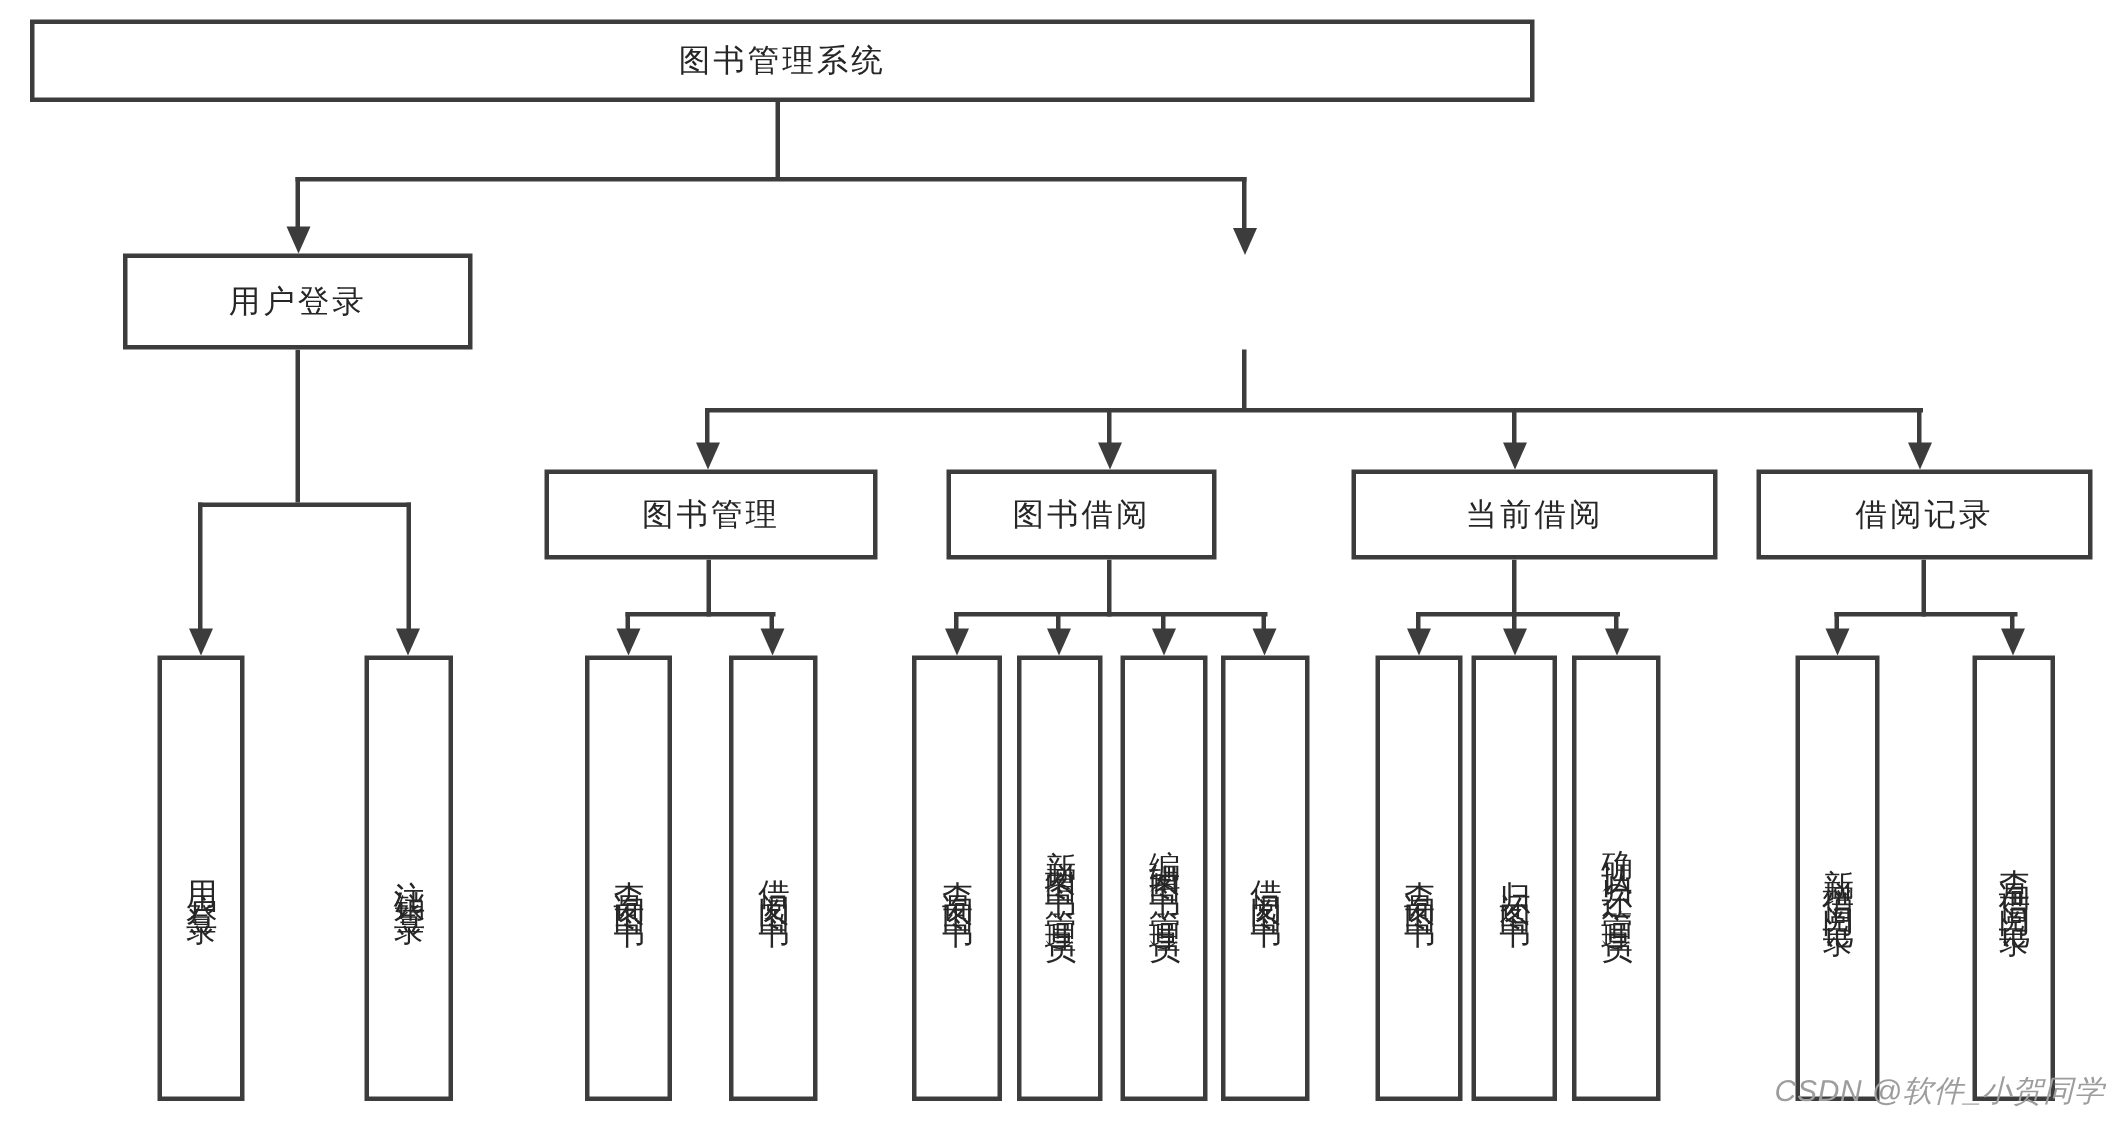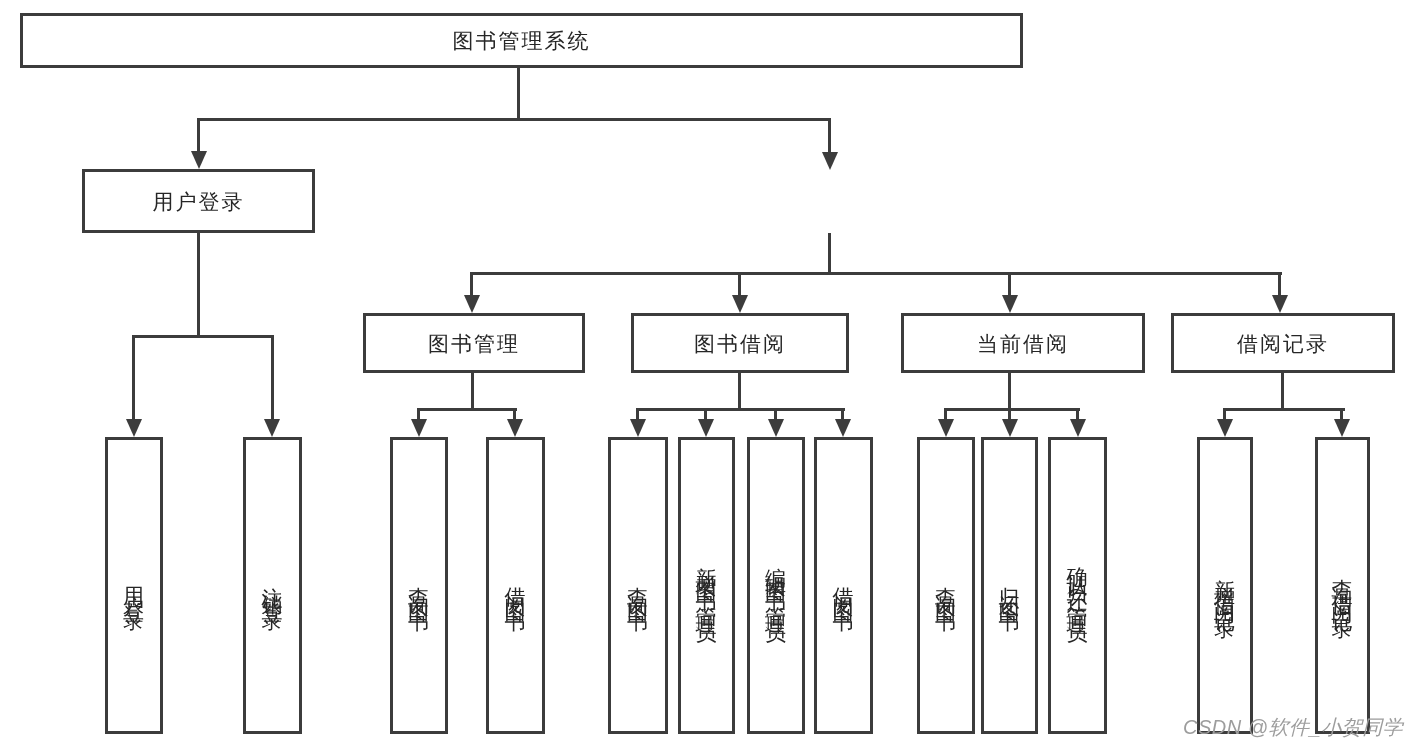--- a/index.html
+++ b/index.html
@@ -86,21 +86,21 @@
     <span class="hlabel">图书管理系统</span>
   </div>
 
   <div class="box" style="left:82px;top:169px;width:233px;height:64px;">
     <span class="hlabel">用户登录</span>
   </div>
 
   <div class="box" style="left:363px;top:313px;width:222px;height:60px;">
     <span class="hlabel">图书管理</span>
   </div>
-  <div class="box" style="left:631px;top:313px;width:218px;height:60px;">
+  <div class="box" style="left:631px;top:313px;width:180px;height:60px;">
     <span class="hlabel">图书借阅</span>
   </div>
   <div class="box" style="left:901px;top:313px;width:244px;height:60px;">
     <span class="hlabel">当前借阅</span>
   </div>
   <div class="box" style="left:1171px;top:313px;width:224px;height:60px;">
     <span class="hlabel">借阅记录</span>
   </div>
 
   <div class="box" style="left:105px;top:437px;width:58px;height:297px;">

